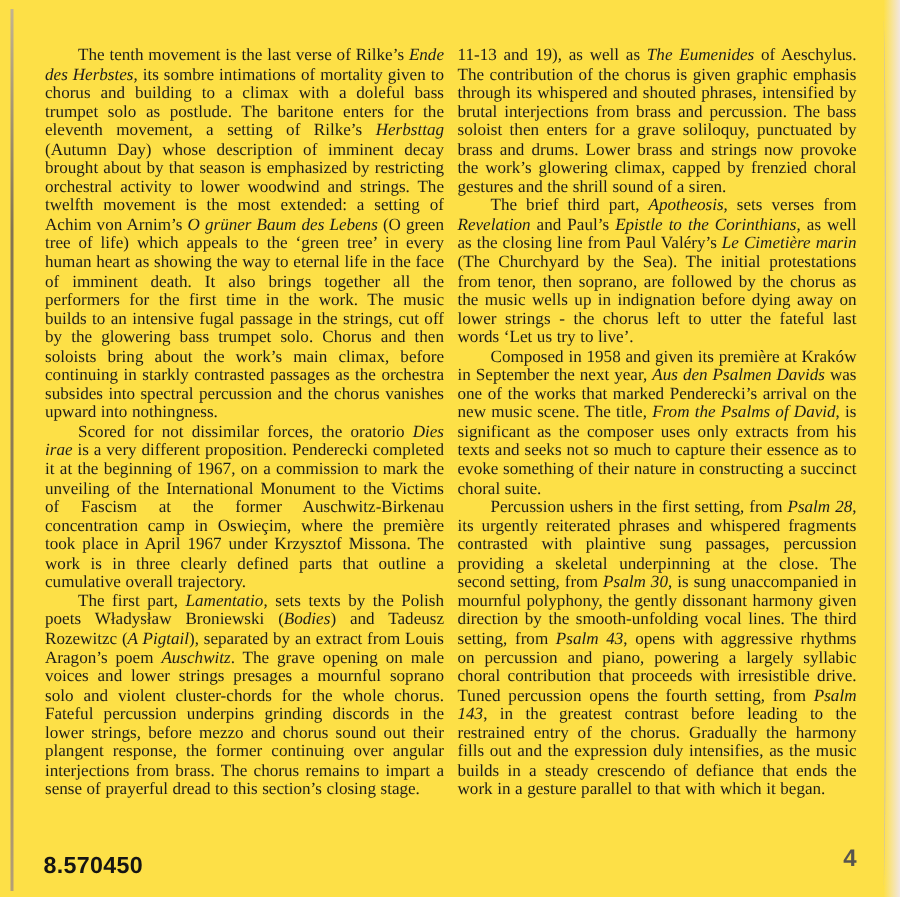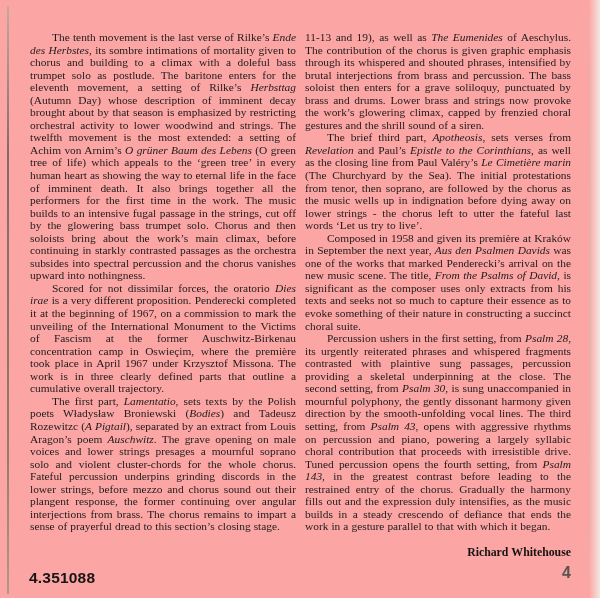--- a/index.html
+++ b/index.html
@@ -5,21 +5,21 @@
   html, body { margin:0; padding:0; }
   body {
     width:600px; height:598px;
     background:#fbfbf9;
     position:relative;
     overflow:hidden;
     font-family:"Liberation Serif", serif;
   }
   .page {
     position:absolute; inset:0;
-    background:#fca5a5;
+    background:#fde047;
   }
   
   .spine-left {
     position:absolute; left:7px; top:6px; bottom:4px; width:2px;
     background:linear-gradient(#b9ac9b, #6e6155 25%, #84735f 75%, #a8947f);
     opacity:.85;
   }
   .edge-right-band {
     position:absolute; right:0; top:0; bottom:0; width:11px;
     background:linear-gradient(to right, rgba(246,235,228,0), #f2e7e0);
@@ -77,19 +77,18 @@
     <div class="col">
         <p class="para indent">The tenth movement is the last verse of Rilke’s <i>Ende des Herbstes</i>, its sombre intimations of mortality given to chorus and building to a climax with a doleful bass trumpet solo as postlude. The baritone enters for the eleventh movement, a setting of Rilke’s <i>Herbsttag</i> (Autumn Day) whose description of imminent decay brought about by that season is emphasized by restricting orchestral activity to lower woodwind and strings. The twelfth movement is the most extended: a setting of Achim von Arnim’s <i>O grüner Baum des Lebens</i> (O green tree of life) which appeals to the ‘green tree’ in every human heart as showing the way to eternal life in the face of imminent death. It also brings together all the performers for the first time in the work. The music builds to an intensive fugal passage in the strings, cut off by the glowering bass trumpet solo. Chorus and then soloists bring about the work’s main climax, before continuing in starkly contrasted passages as the orchestra subsides into spectral percussion and the chorus vanishes upward into nothingness.</p>
         <p class="para indent">Scored for not dissimilar forces, the oratorio <i>Dies irae</i> is a very different proposition. Penderecki completed it at the beginning of 1967, on a commission to mark the unveiling of the International Monument to the Victims of Fascism at the former Auschwitz-Birkenau concentration camp in Oswieçim, where the première took place in April 1967 under Krzysztof Missona. The work is in three clearly defined parts that outline a cumulative overall trajectory.</p>
         <p class="para indent">The first part, <i>Lamentatio</i>, sets texts by the Polish poets Władysław Broniewski (<i>Bodies</i>) and Tadeusz Rozewitzc (<i>A Pigtail</i>), separated by an extract from Louis Aragon’s poem <i>Auschwitz</i>. The grave opening on male voices and lower strings presages a mournful soprano solo and violent cluster-chords for the whole chorus. Fateful percussion underpins grinding discords in the lower strings, before mezzo and chorus sound out their plangent response, the former continuing over angular interjections from brass. The chorus remains to impart a sense of prayerful dread to this section’s closing stage.</p>
       </div>
     <div class="col">
     <p class="para">11-13 and 19), as well as <i>The Eumenides</i> of Aeschylus. The contribution of the chorus is given graphic emphasis through its whispered and shouted phrases, intensified by brutal interjections from brass and percussion. The bass soloist then enters for a grave soliloquy, punctuated by brass and drums. Lower brass and strings now provoke the work’s glowering climax, capped by frenzied choral gestures and the shrill sound of a siren.</p>
         <p class="para indent">The brief third part, <i>Apotheosis</i>, sets verses from <i>Revelation</i> and Paul’s <i>Epistle to the Corinthians</i>, as well as the closing line from Paul Valéry’s <i>Le Cimetière marin</i> (The Churchyard by the Sea). The initial protestations from tenor, then soprano, are followed by the chorus as the music wells up in indignation before dying away on lower strings - the chorus left to utter the fateful last words ‘Let us try to live’.</p>
         <p class="para indent">Composed in 1958 and given its première at Kraków in September the next year, <i>Aus den Psalmen Davids</i> was one of the works that marked Penderecki’s arrival on the new music scene. The title, <i>From the Psalms of David</i>, is significant as the composer uses only extracts from his texts and seeks not so much to capture their essence as to evoke something of their nature in constructing a succinct choral suite.</p>
         <p class="para indent">Percussion ushers in the first setting, from <i>Psalm 28</i>, its urgently reiterated phrases and whispered fragments contrasted with plaintive sung passages, percussion providing a skeletal underpinning at the close. The second setting, from <i>Psalm 30</i>, is sung unaccompanied in mournful polyphony, the gently dissonant harmony given direction by the smooth-unfolding vocal lines. The third setting, from <i>Psalm 43</i>, opens with aggressive rhythms on percussion and piano, powering a largely syllabic choral contribution that proceeds with irresistible drive. Tuned percussion opens the fourth setting, from <i>Psalm 143</i>, in the greatest contrast before leading to the restrained entry of the chorus. Gradually the harmony fills out and the expression duly intensifies, as the music builds in a steady crescendo of defiance that ends the work in a gesture parallel to that with which it began.</p>
-        <div class="author">Richard Whitehouse</div>
       </div>
   </div>
 
-  <div class="catalog">4.351088</div>
+  <div class="catalog">8.570450</div>
   <div class="pagenum">4</div>
 </div>
 
 </body></html>

